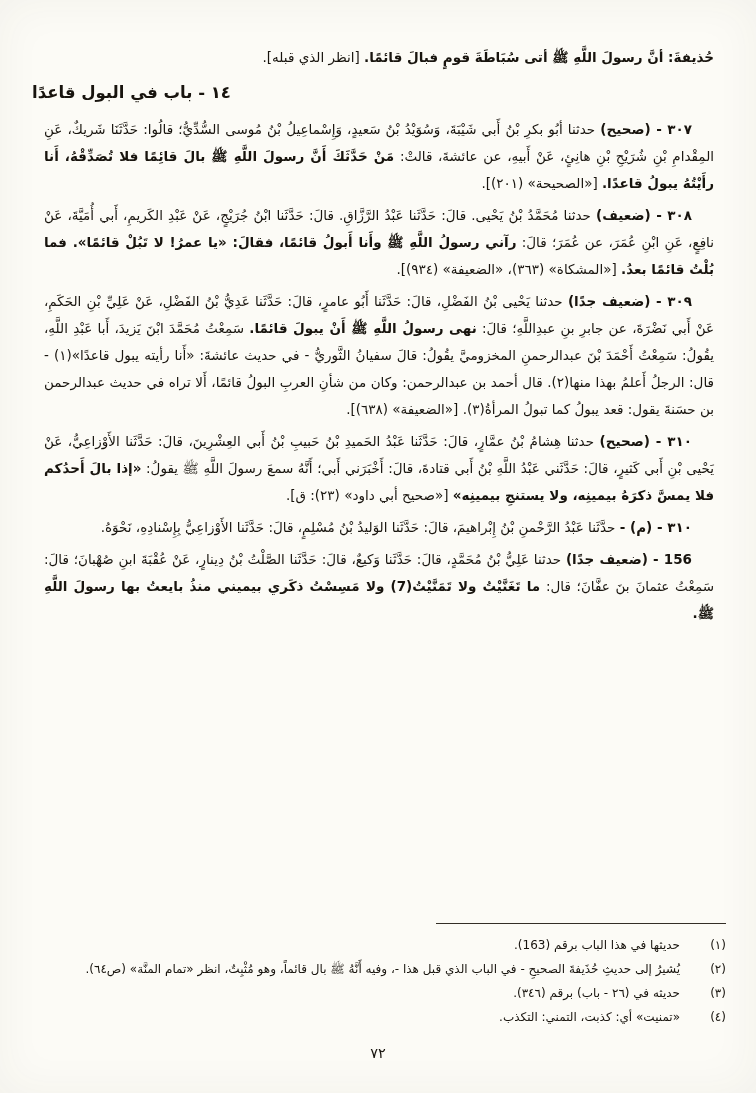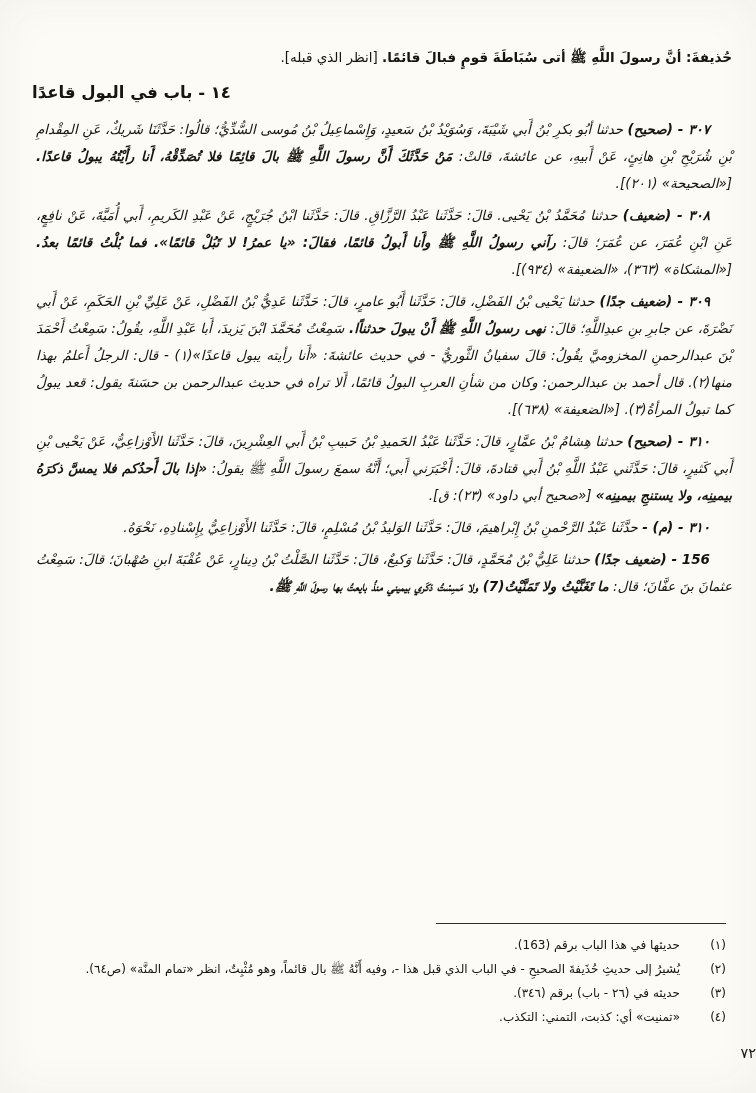--- a/index.html
+++ b/index.html
@@ -16,40 +16,39 @@
     background: #fcfbf6;
     color: #18140e;
     direction: rtl;
     font-family: "DejaVu Sans", sans-serif;
     display: flex;
     flex-direction: column;
     overflow: hidden;
     box-shadow: inset 0 0 46px rgba(60,50,30,0.05);
   }
   .text-block {
-    padding: 44px 24px 0 32px;
+    padding: 44px 42px 0 32px;
     font-size: 13.5px;
     line-height: 27px;
     text-align: justify;
   }
   .continuation {
     margin: 0 0 4px 0;
     text-indent: 0;
   }
   .chapter-heading {
     text-align: left;
     font-size: 16.5px;
     font-weight: bold;
     line-height: 28px;
     margin: 8px 0 9px 0;
   }
   .hadith {
-    margin: 0 0 5px 4px;
+    margin: 0 0 5px 12px;
     text-indent: 22px;
-    font-style: italic;
   }
   .h-label { font-weight: bold; }
   .h-matn  { font-weight: bold; }
   .h-isnad, .h-tail, .h-cite { font-weight: normal; }
 
   .footnotes-area {
     margin: auto 30px 0 32px;
     font-size: 12px;
     line-height: 24px;
     text-align: justify;
@@ -64,20 +63,21 @@
     display: flex;
     gap: 16px;
   }
   .fn-marker {
     flex: 0 0 30px;
     text-align: right;
   }
   .fn-text { flex: 1; }
 
   .page-number {
+    text-align: center;
     font-size: 14.5px;
     margin: 16px 0 32px 0;
   }
 </style>
 </head>
 <body>
 
 <div class="page">
 
   <main class="text-block">
@@ -92,21 +92,21 @@
       <span class="h-matn">مَنْ حَدَّثَكَ أَنَّ رسولَ اللَّهِ ﷺ بالَ قائِمًا فلا تُصَدِّقْهُ، أَنا رأَيْتُهُ يبولُ قاعدًا.</span>
       <span class="h-cite">[«الصحيحة» (٢٠١)].</span></p>
 
     <p class="hadith"><span class="h-label">٣٠٨ - (ضعيف)</span>
       <span class="h-isnad">حدثنا مُحَمَّدُ بْنُ يَحْيى. قالَ: حَدَّثَنا عَبْدُ الرَّزَّاقِ. قالَ: حَدَّثَنا ابْنُ جُرَيْجٍ، عَنْ عَبْدِ الكَريمِ، أَبي أُمَيَّةَ، عَنْ نافِعٍ، عَنِ ابْنِ عُمَرَ، عن عُمَرَ؛ قالَ:</span>
       <span class="h-matn">رآني رسولُ اللَّهِ ﷺ وأَنا أَبولُ قائمًا، فقالَ: «يا عمرُ! لا تَبُلْ قائمًا». فما بُلْتُ قائمًا بعدُ.</span>
       <span class="h-cite">[«المشكاة» (٣٦٣)، «الضعيفة» (٩٣٤)].</span></p>
 
     <p class="hadith"><span class="h-label">٣٠٩ - (ضعيف جدًا)</span>
       <span class="h-isnad">حدثنا يَحْيى بْنُ الفَضْلِ، قالَ: حَدَّثَنا أَبُو عامرٍ، قالَ: حَدَّثَنا عَدِيُّ بْنُ الفَضْلِ، عَنْ عَلِيِّ بْنِ الحَكَمِ، عَنْ أَبي نَضْرَةَ، عن جابرِ بنِ عبدِاللَّهِ؛ قالَ:</span>
-      <span class="h-matn">نهى رسولُ اللَّهِ ﷺ أَنْ يبولَ حدثناًا.</span>
+      <span class="h-matn">نهى رسولُ اللَّهِ ﷺ أَنْ يبولَ قائمًا.</span>
       <span class="h-tail">سَمِعْتُ مُحَمَّدَ ابْنَ يَزيدَ، أَبا عَبْدِ اللَّهِ، يقُولُ: سَمِعْتُ أَحْمَدَ بْنَ عبدالرحمنِ المخزوميَّ يقُولُ: قالَ سفيانُ الثَّوريُّ - في حديث عائشةَ: «أَنا رأيته يبول قاعدًا»(١) - قال: الرجلُ أَعلمُ بهذا منها(٢). قال أحمد بن عبدالرحمن: وكان من شأنِ العربِ البولُ قائمًا، أَلا تراه في حديث عبدالرحمن بن حسَنةَ يقول: قعد يبولُ كما تبولُ المرأةُ(٣).</span>
       <span class="h-cite">[«الضعيفة» (٦٣٨)].</span></p>
 
 
     <p class="hadith"><span class="h-label">٣١٠ - (صحيح)</span>
       <span class="h-isnad">حدثنا هِشامُ بْنُ عمَّارٍ، قالَ: حَدَّثَنا عَبْدُ الحَميدِ بْنُ حَبيبِ بْنُ أَبي العِشْرِينَ، قالَ: حَدَّثَنا الأَوْزاعِيُّ، عَنْ يَحْيى بْنِ أَبي كَثيرٍ، قالَ: حَدَّثَني عَبْدُ اللَّهِ بْنُ أَبي قتادةَ، قالَ: أَخْبَرَني أَبي؛ أَنَّهُ سمعَ رسولَ اللَّهِ ﷺ يقولُ:</span>
       <span class="h-matn">«إذا بالَ أَحدُكم فلا يمسَّ ذكرَهُ بيمينِه، ولا يستنجِ بيمينِه»</span>
       <span class="h-cite">[«صحيح أبي داود» (٢٣): ق].</span></p>
 
     <p class="hadith"><span class="h-label">٣١٠ - (م) -</span>

